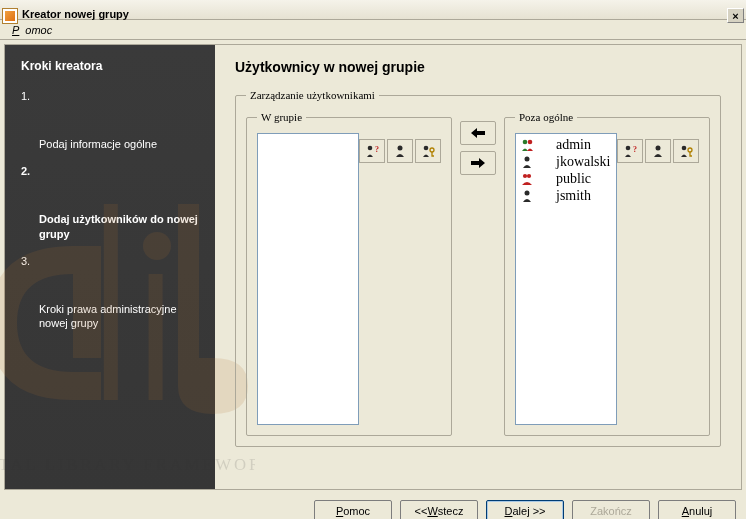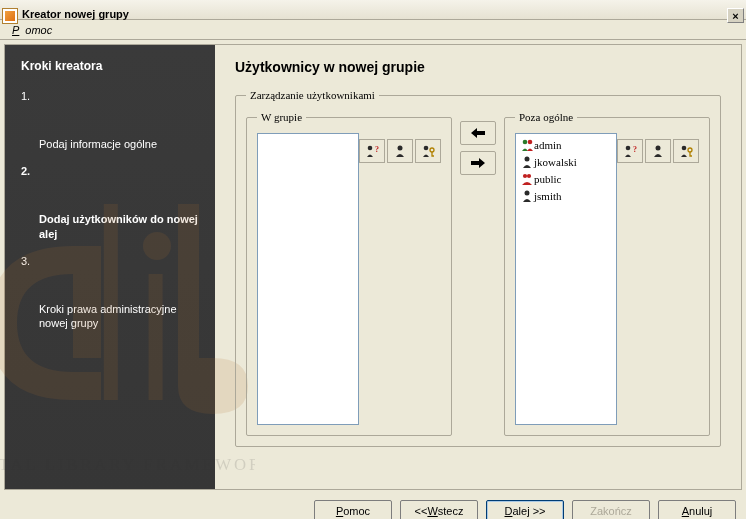--- a/index.html
+++ b/index.html
@@ -125,23 +125,23 @@
     padding-top: 10px;
   }
   .listbox {
     flex: 1;
     background: #fff;
     border: 1px solid #7f9db9;
     overflow: auto;
     padding: 2px;
   }
   .listbox .row {
-    display: flex; align-items: center; gap: 0;
+    display: flex; align-items: center; gap: 22px;
     height: 17px; padding: 0 2px;
-    font-size: 11px;
+    font-size: 14px;
     cursor: default;
   }
   .listbox .row .uic {
     width: 14px; height: 14px;
     display: inline-block;
   }
   .toolbar {
     display: flex;
     gap: 2px;
     margin-top: 6px;
@@ -219,21 +219,21 @@
       <text x="100" y="210" text-anchor="middle" font-size="12" fill="#333" font-family="Tahoma" letter-spacing="2">DIGITAL LIBRARY FRAMEWORK</text>
     </svg>
     <h3>Kroki kreatora</h3>
     <ol>
       <li>
         <span class="num">1.</span>
         <span class="txt">Podaj informacje ogólne</span>
       </li>
       <li class="current">
         <span class="num">2.</span>
-        <span class="txt">Dodaj użytkowników do nowej alej</span>
+        <span class="txt">Dodaj użytkowników do nowej grupy</span>
       </li>
       <li>
         <span class="num">3.</span>
         <span class="txt">Kroki prawa administracyjne nowej grupy</span>
       </li>
     </ol>
   </div>
 
   <div class="main">
     <div class="main-title">Użytkownicy w nowej grupie</div>

